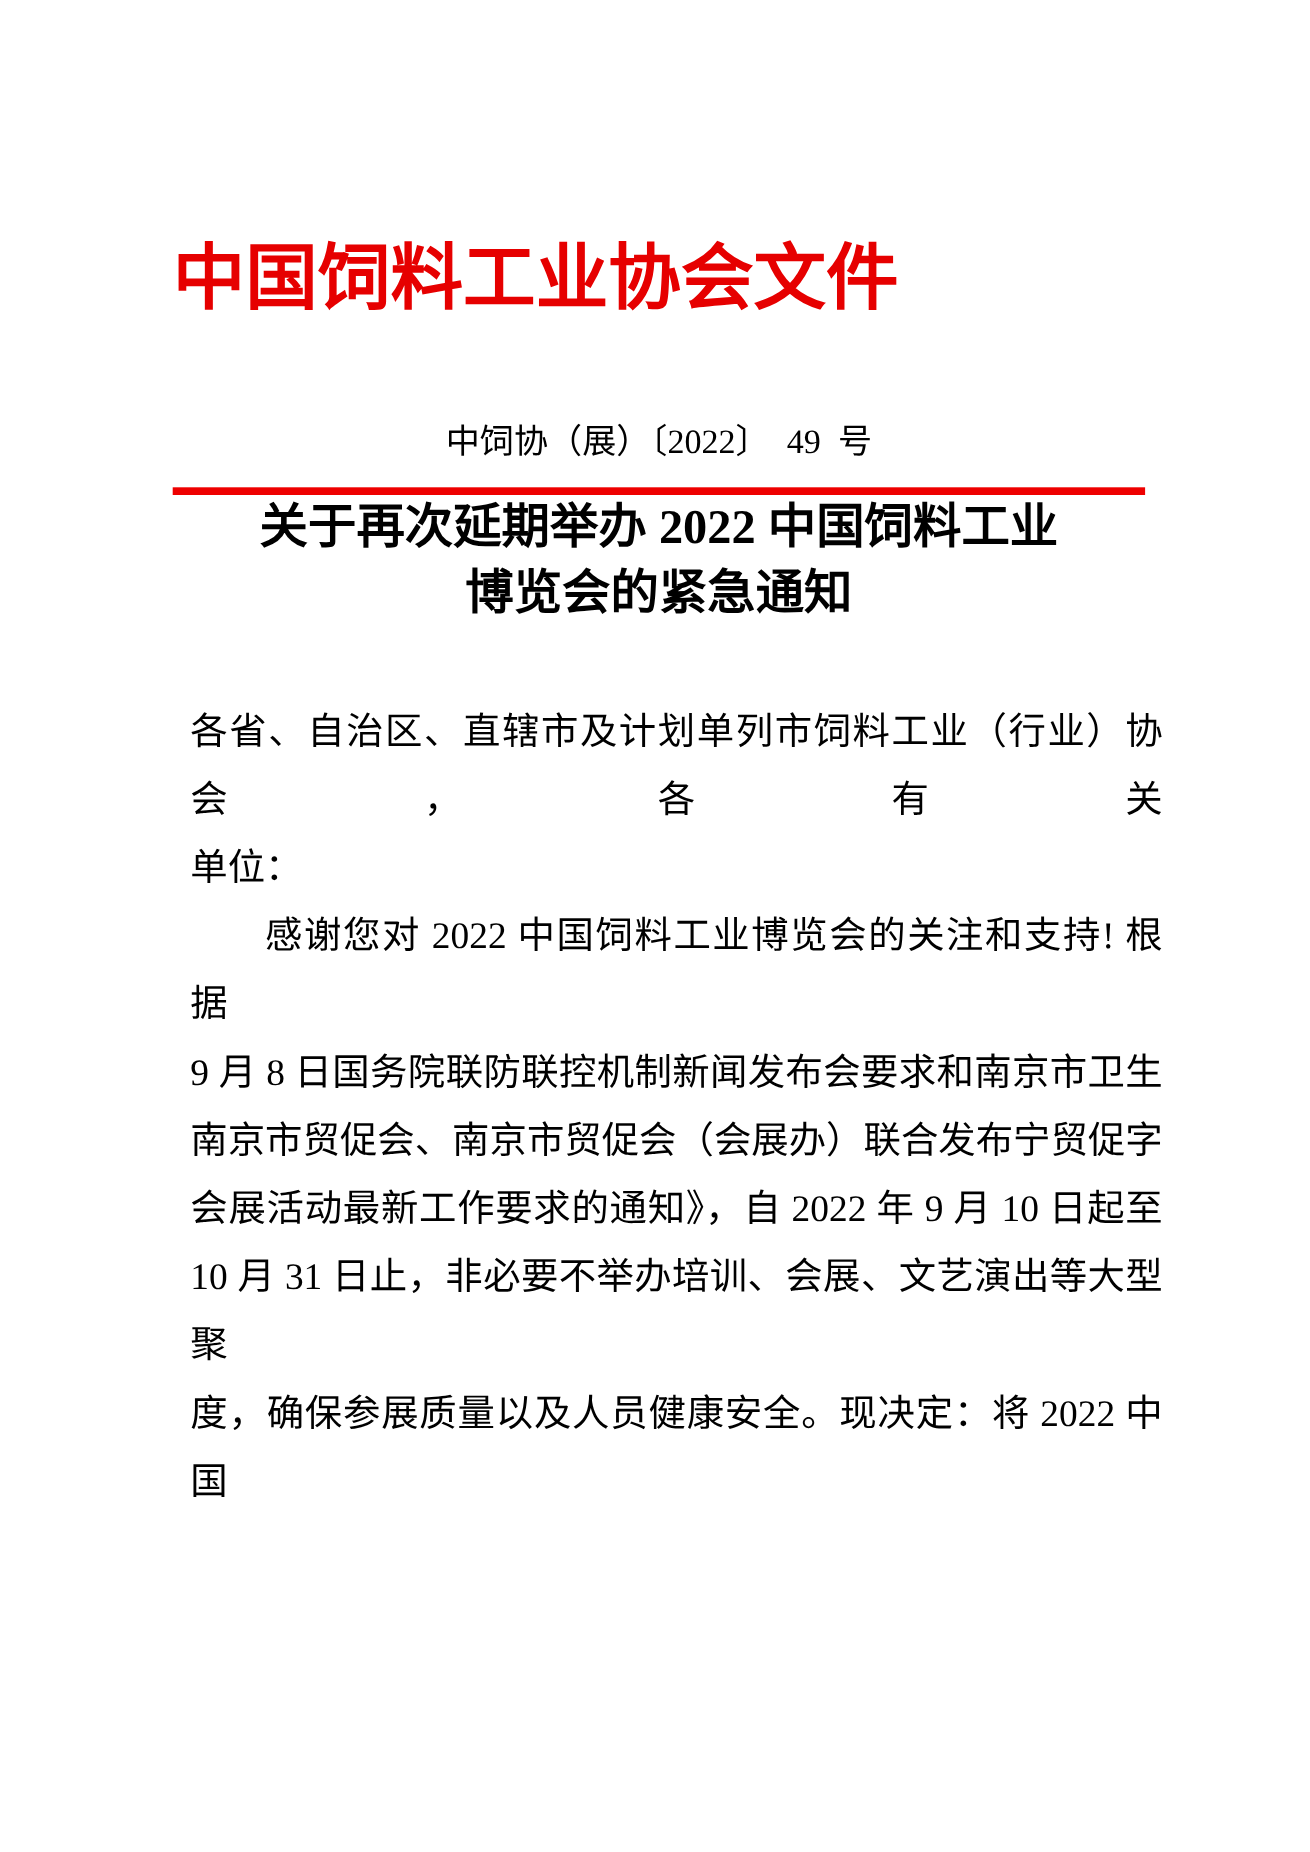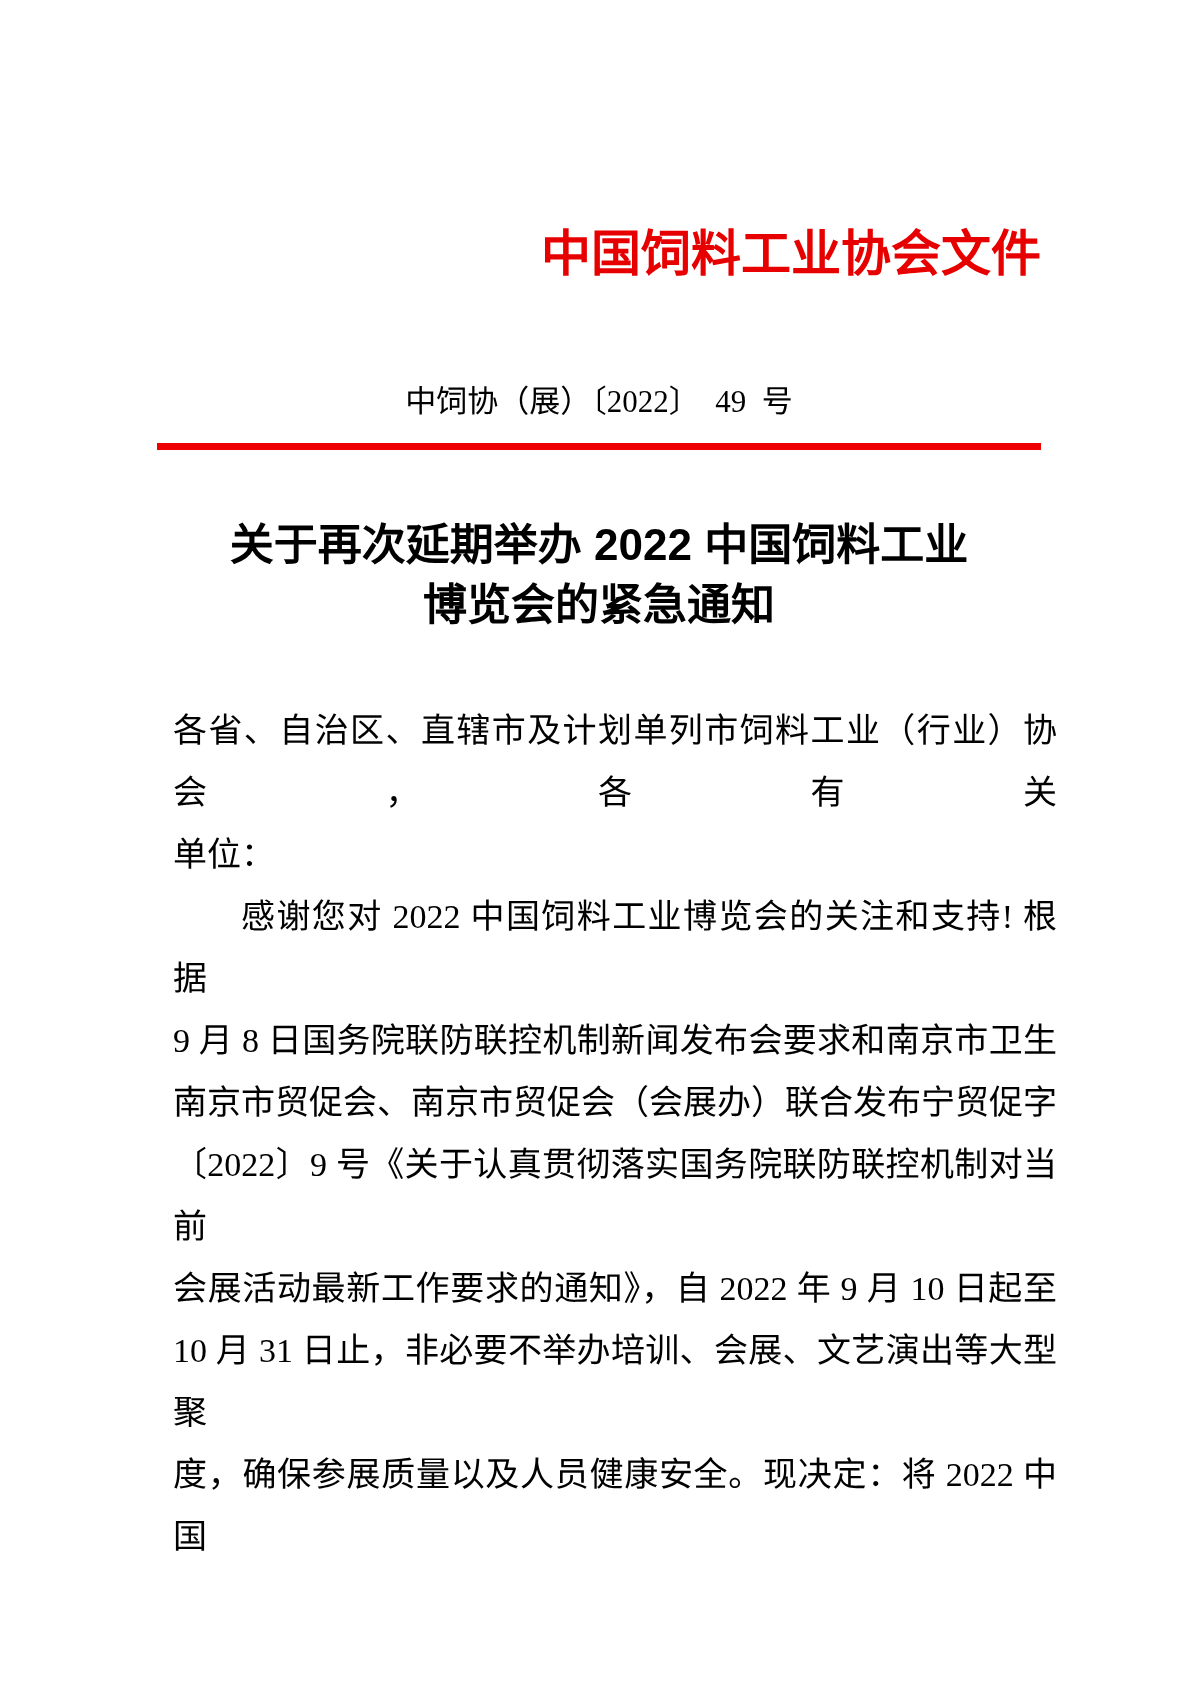--- a/index.html
+++ b/index.html
@@ -24,52 +24,51 @@
   }
   .content-col {
     position: absolute;
     left: 157px;
     top: 0;
     width: 884px;
     height: 100%;
   }
   .header-title {
     margin-top: 214px;
-    font-size: 50px;
+    font-size: 66px;
     line-height: 80px;
     font-weight: bold;
     color: var(--header-red);
-    text-align: right;
+    text-align: left;
     letter-spacing: 0px;
     white-space: nowrap;
     font-family: "Liberation Serif", serif;
   }
   .doc-number {
     margin-top: 88px;
     font-size: 31px;
     line-height: 40px;
     text-align: center;
     color: var(--text-black);
     white-space: pre;
     font-family: "Liberation Serif", serif;
   }
   .red-divider {
     margin-top: 21px;
     width: 884px;
     height: 7px;
     background: var(--divider-red);
   }
   .notice-title {
-    margin-top: 65px;
     text-align: center;
     font-weight: bold;
     font-size: 44px;
     line-height: 60px;
     color: var(--text-black);
-    font-family: Liberation Sans, sans-serif;
+    font-family: Liberation Serif, serif;
   }
   .document-body {
     margin-top: 65px;
     font-size: 34px;
     line-height: 62px;
     color: var(--text-black);
     font-family: "Liberation Serif", serif;
   }
   .body-line {
     width: 884px;
@@ -102,20 +101,19 @@
       <div class="notice-title-line">关于再次延期举办 2022 中国饲料工业</div>
       <div class="notice-title-line">博览会的紧急通知</div>
     </div>
 
     <div class="document-body">
         <div class="body-line justify-last">各省、自治区、直辖市及计划单列市饲料工业（行业）协会，各有关</div>
         <div class="body-line">单位：</div>
         <div class="body-line justify-last indent">感谢您对 2022 中国饲料工业博览会的关注和支持! 根据</div>
         <div class="body-line justify-last">9 月 8 日国务院联防联控机制新闻发布会要求和南京市卫生</div>
         <div class="body-line justify-last">南京市贸促会、南京市贸促会（会展办）联合发布宁贸促字</div>
-        <div class="body-line justify-last">〔2022〕9 号《关于认真贯彻落实国务院联防联控机制对当前</div>
         <div class="body-line justify-last">会展活动最新工作要求的通知》，自 2022 年 9 月 10 日起至</div>
         <div class="body-line justify-last">10 月 31 日止，非必要不举办培训、会展、文艺演出等大型聚</div>
         <div class="body-line justify-last">度，确保参展质量以及人员健康安全。现决定：将 2022 中国</div>
       </div>
 
   </div>
 </div>
 
 </body></html>

